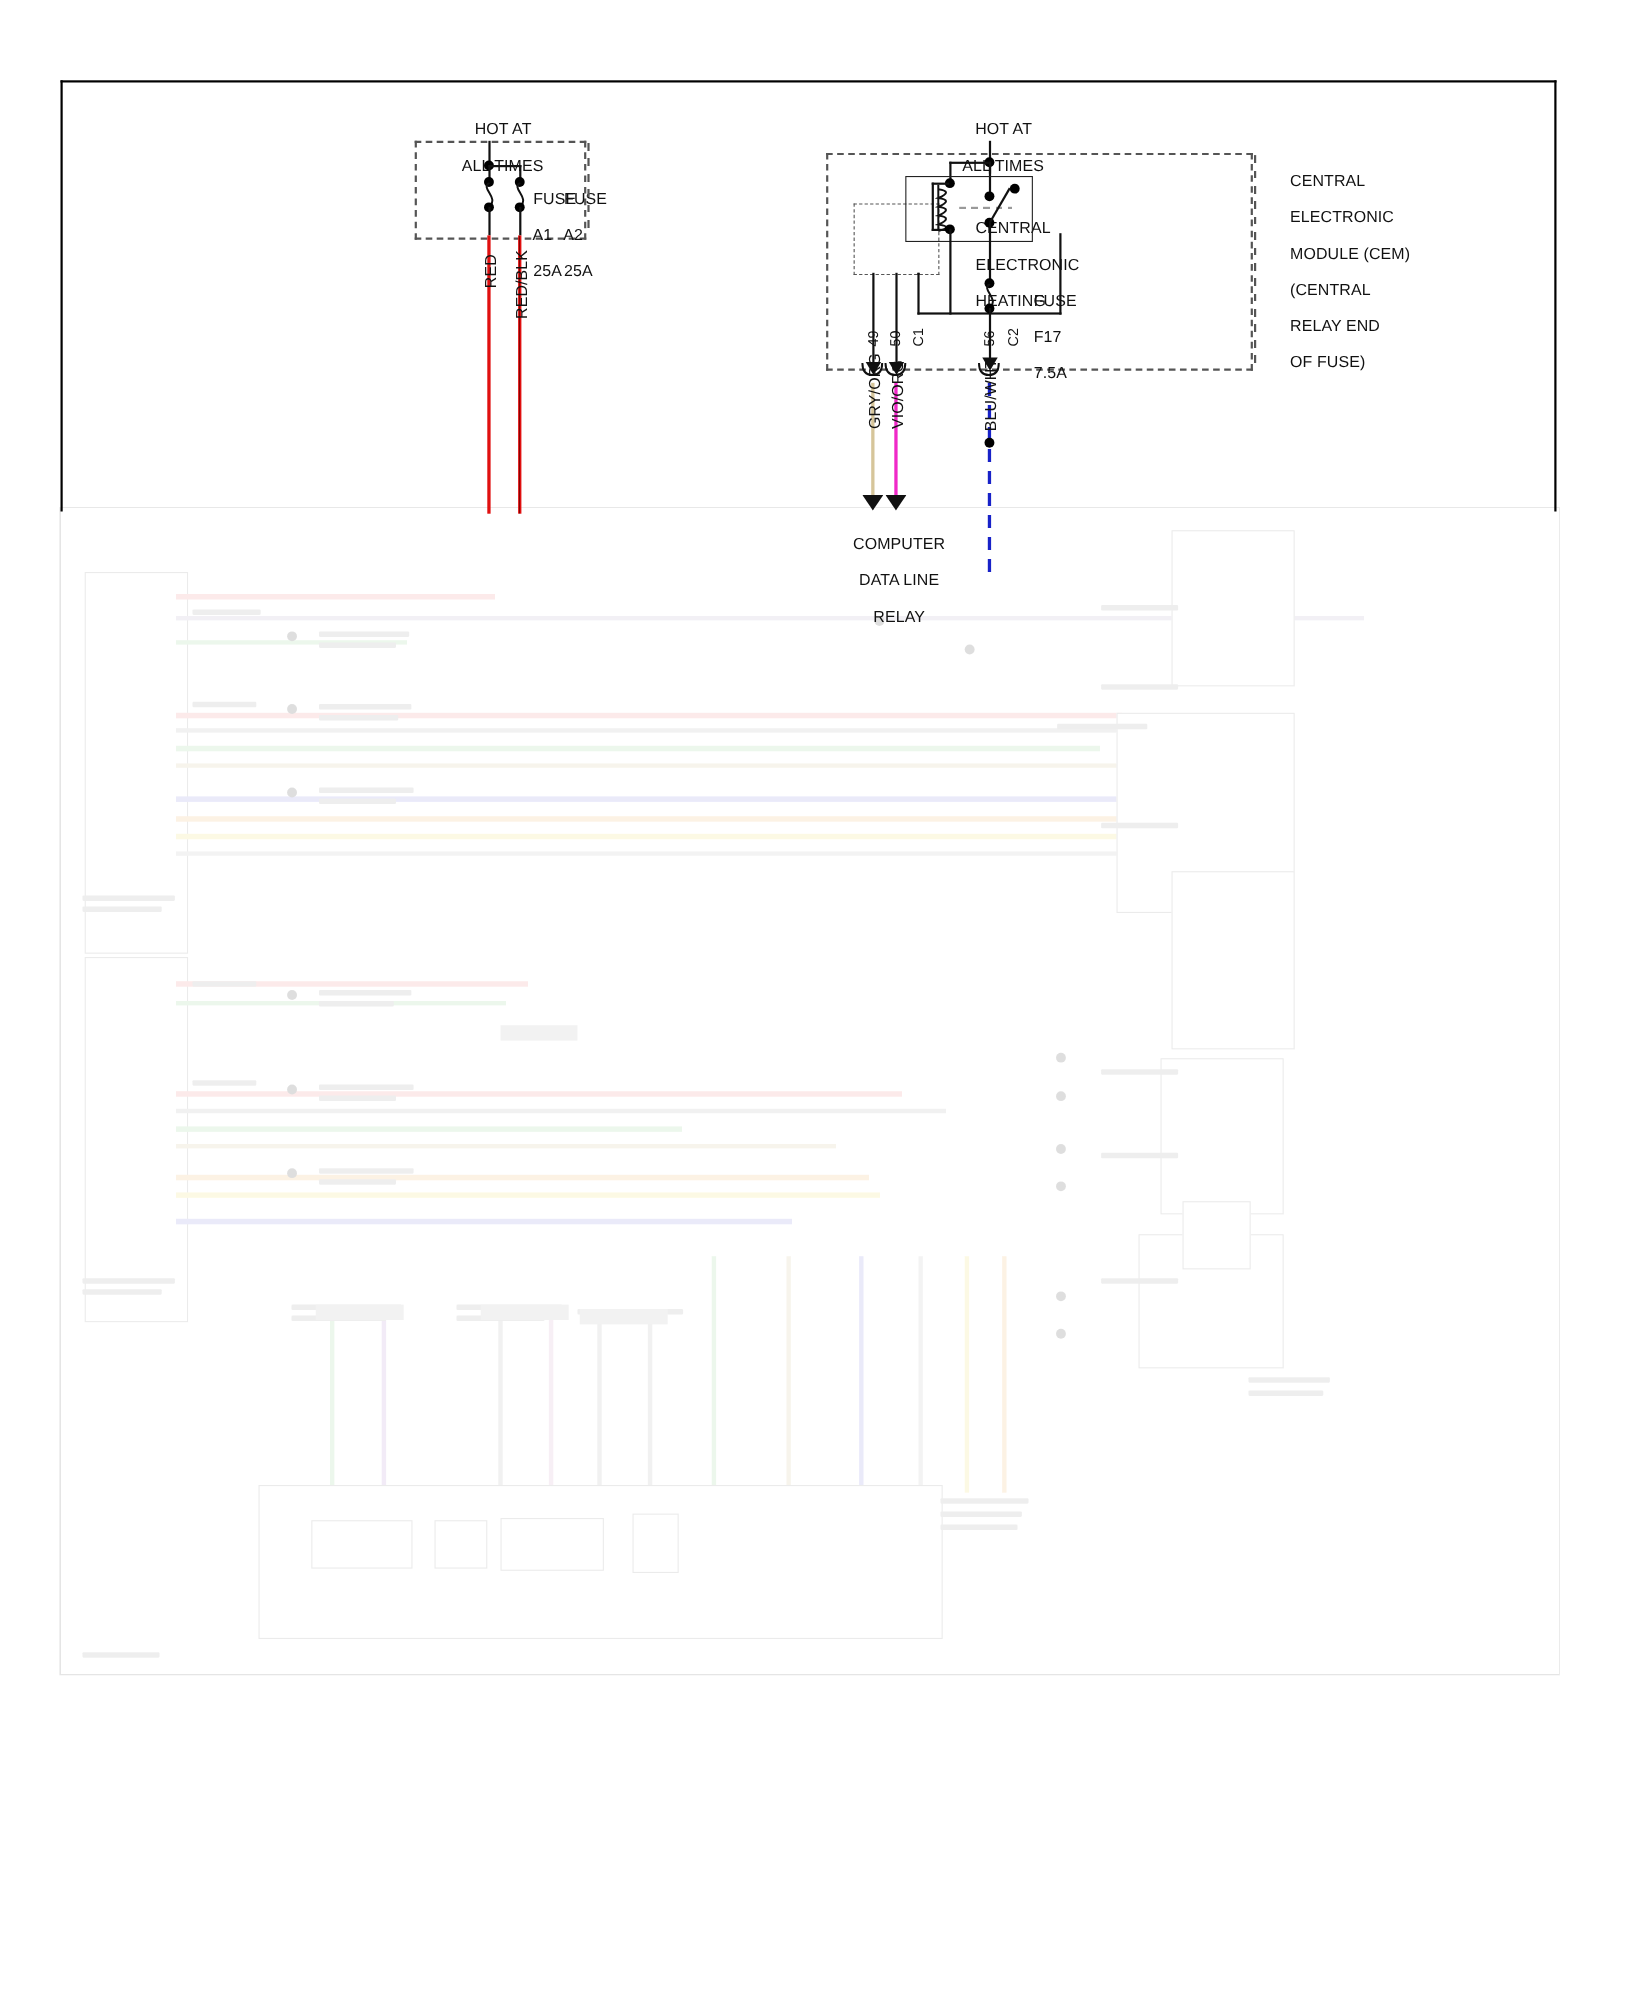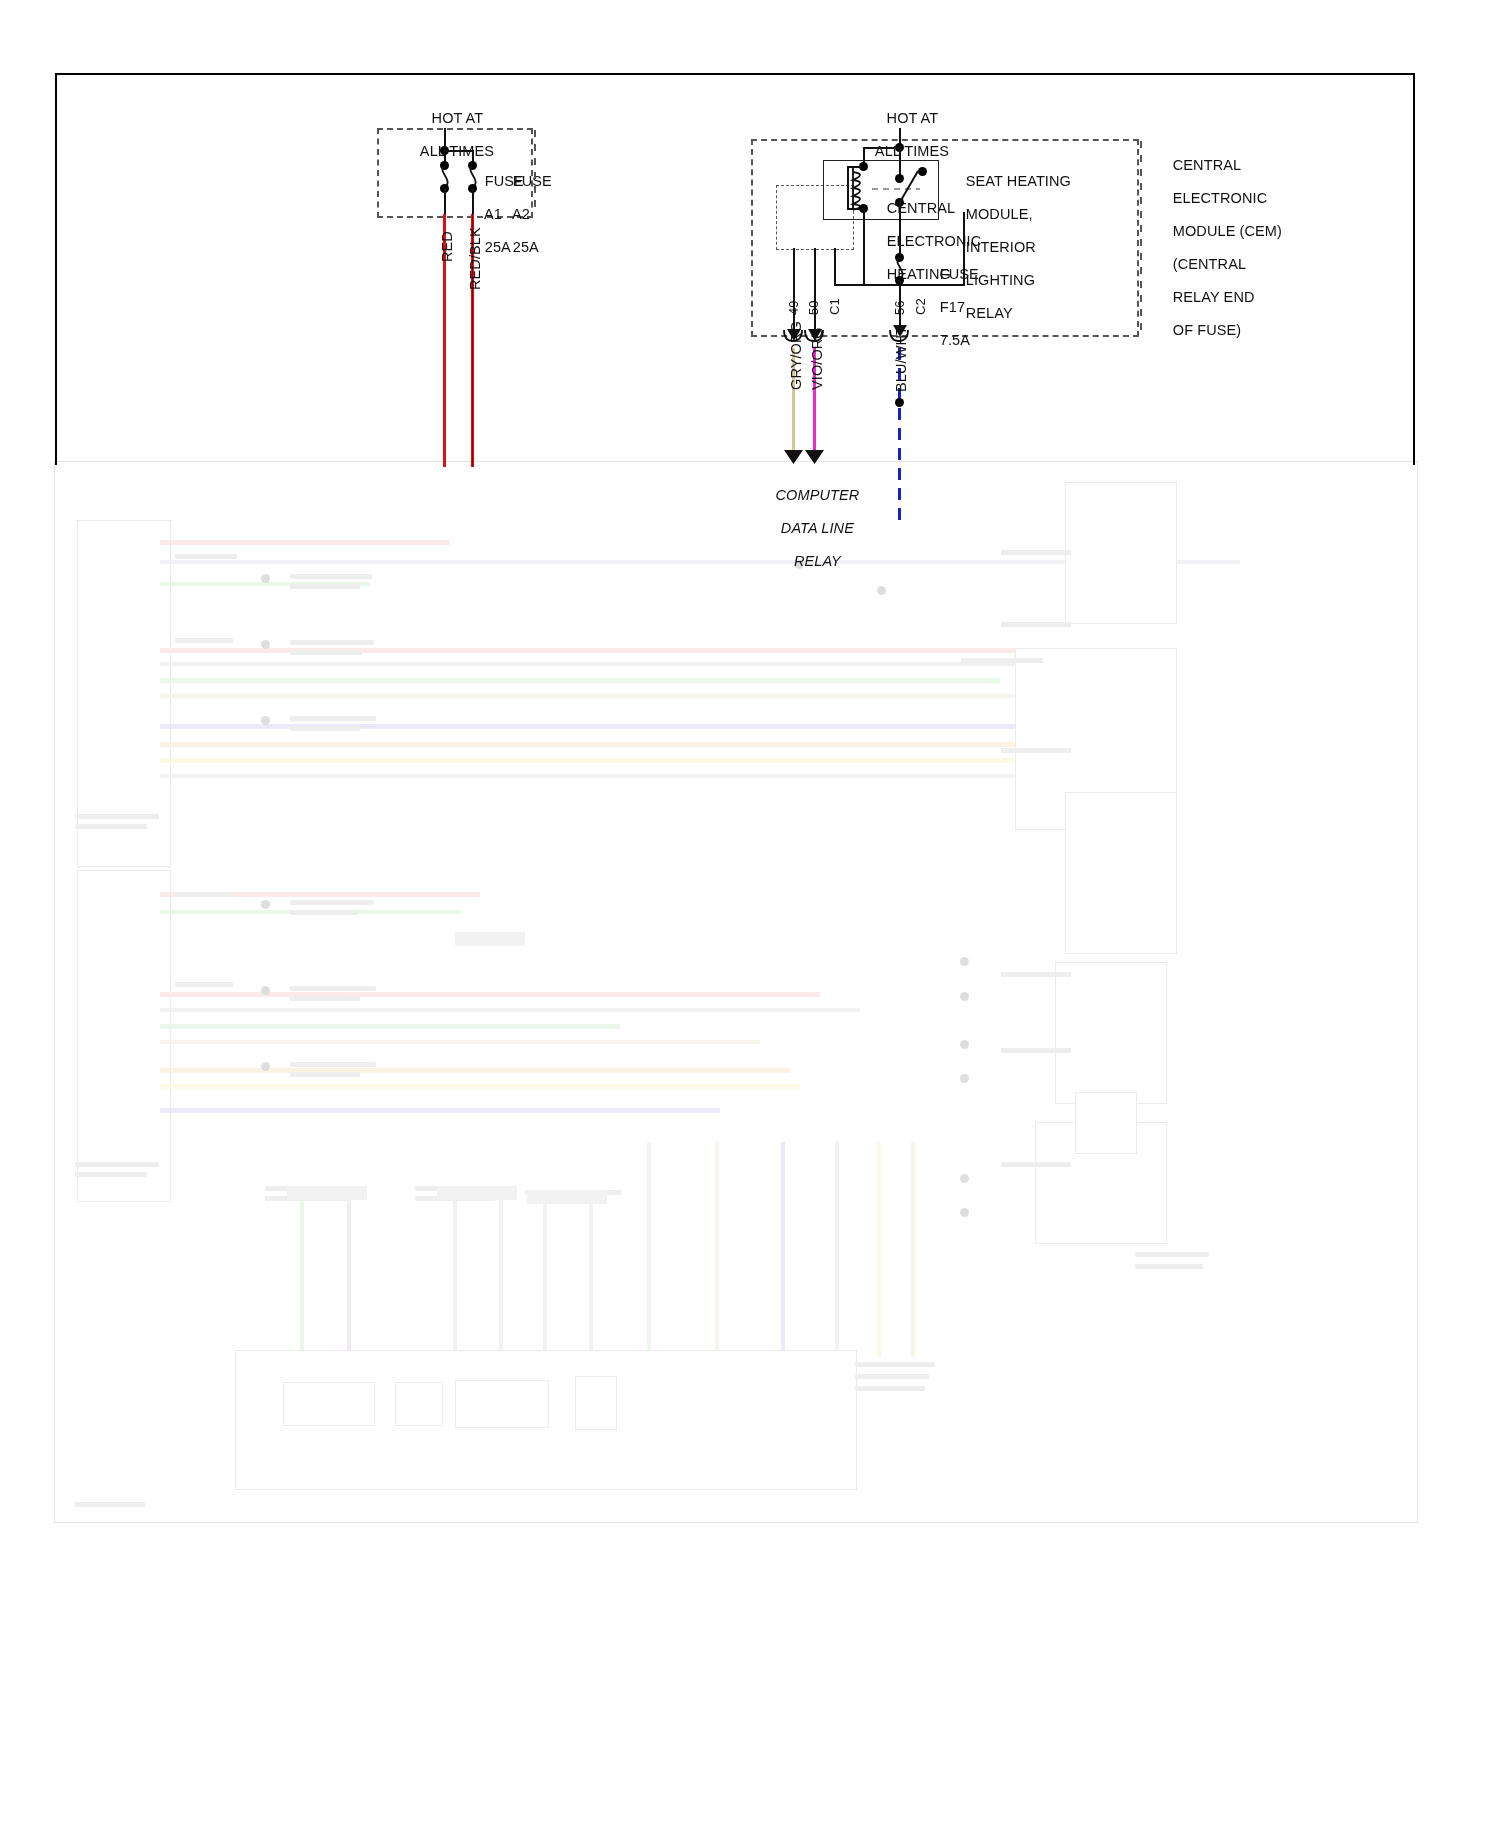--- a/index.html
+++ b/index.html
@@ -357,27 +357,20 @@
                 background:repeating-linear-gradient(to right,#999 0 6px,transparent 6px 11px);"></div>
 
     <div class="node" style="left:895px;top:174px;"></div>
     <div class="node" style="left:918px;top:167px;"></div>
     <div class="node" style="left:895px;top:198px;"></div>
     <svg style="position:absolute;left:893px;top:163px;" width="34" height="42">
       <path d="M7 39 L25 8" stroke="#111" stroke-width="2" fill="none"></path>
     </svg>
     <div class="wire v" style="left:899px;top:202px;height:56px;"></div>
 
-    <div class="lbl" style="left:941px;top:156px;">
-      <span>SEAT HEATING</span><br>
-      <span>MODULE,</span><br>
-      <span>INTERIOR</span><br>
-      <span>LIGHTING</span><br>
-      <span>RELAY</span>
-    </div>
 
     <div class="node" style="left:895px;top:253px;"></div>
     <svg class="fusecoil" style="left:891px;top:258px;" width="18" height="22">
       <path d="M9 0 C 0 5, 18 13, 9 22" stroke="#111" stroke-width="1.8" fill="none"></path>
     </svg>
     <div class="node" style="left:895px;top:276px;"></div>
     <div class="lbl" style="left:915px;top:249px;">
       <span>FUSE</span><br>
       <span>F17</span><br>
       <span>7.5A</span>
@@ -412,21 +405,21 @@
     <div class="wirecol wire-vioorg" style="left:813px;top:348px;height:104px;"></div>
     <div class="lbl vert" style="left:809px;top:390px;">VIO/ORG</div>
 
     <svg class="bigarrow" style="left:784px;top:448px;" width="19" height="17">
       <path d="M9.5 16 L0 2 L19 2 Z" fill="#111"></path>
     </svg>
     <svg class="bigarrow" style="left:805px;top:448px;" width="19" height="17">
       <path d="M9.5 16 L0 2 L19 2 Z" fill="#111"></path>
     </svg>
 
-    <div class="lbl ctr" style="left:735px;top:470px;width:140px;font-style:italic;">
+    <div class="lbl ctr" style="left:735px;top:470px;width:140px;">
       <span>COMPUTER</span><br>
       <span>DATA LINE</span><br>
       <span>RELAY</span>
     </div>
 
     <svg class="connbracket" style="left:887px;top:330px;" width="26" height="18">
       <path d="M3 0 Q3 11 12 11 Q21 11 21 0" stroke="#111" stroke-width="1.8" fill="none"></path>
     </svg>
     <div class="lbl sm vert" style="left:892px;top:315px;">56</div>
     <div class="lbl sm vert" style="left:913px;top:315px;">C2</div>

